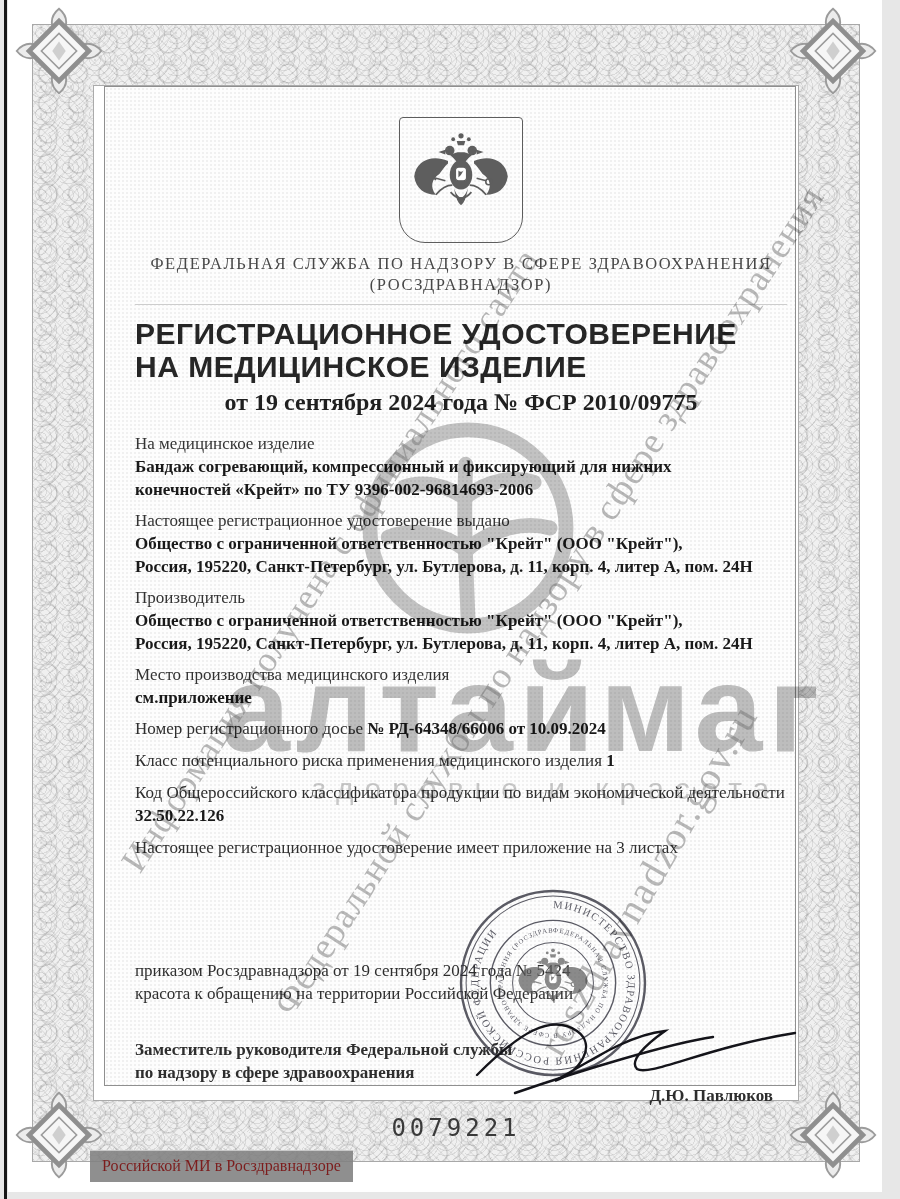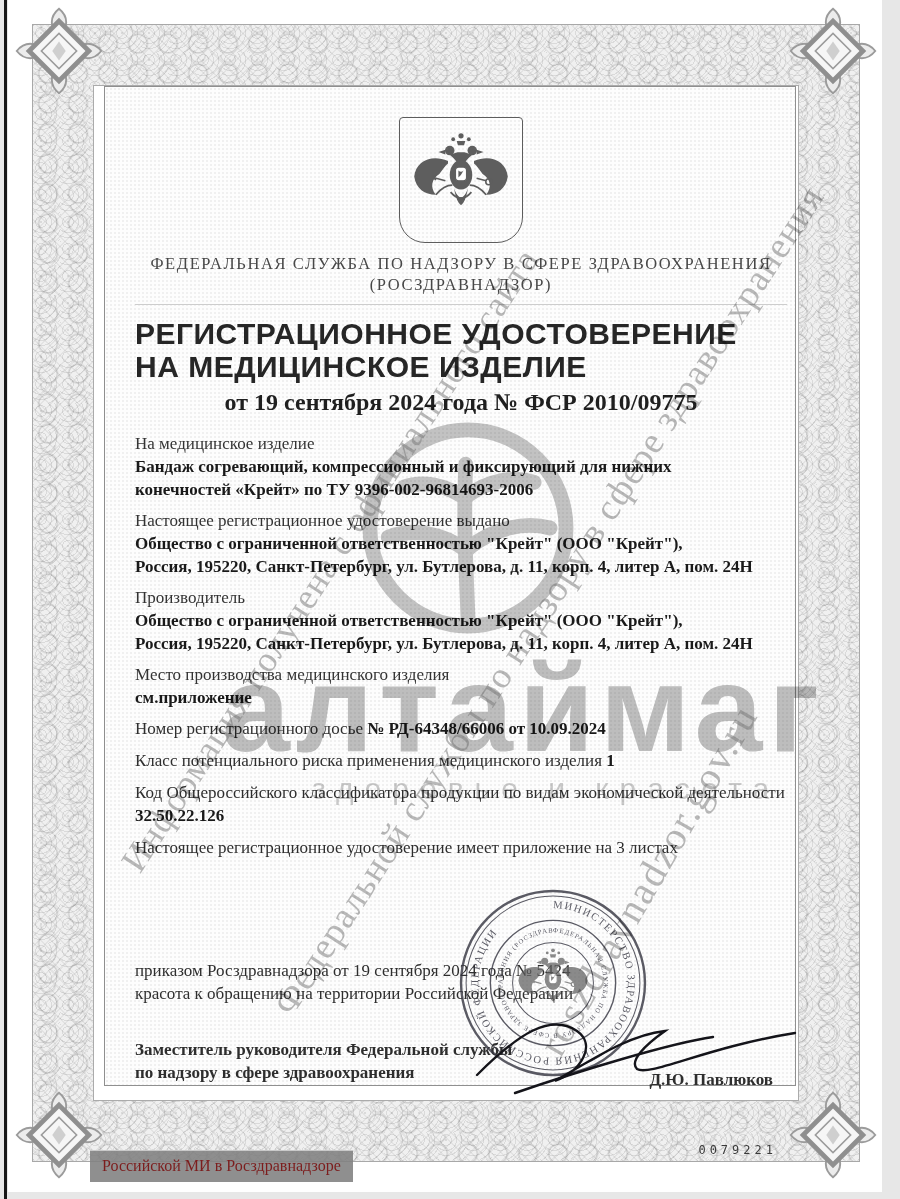--- a/index.html
+++ b/index.html
@@ -60,24 +60,24 @@
   .blocks{margin-top:16px;font-size:17px;line-height:23px;}
   .blk{margin-bottom:8px;}
   .blk .lab{color:#333;}
   .blk .val{font-weight:700;color:#191919;white-space:pre-line;}
   .inline-blk{margin-bottom:9px;}
   b{color:#191919;}
   .annex-line{margin-bottom:16px;}
   
   .order{margin-top:100px;}
   .sig-role{font-weight:700;margin-top:10px;white-space:pre-line;position:relative;}
-  .sig-name{position:absolute;right:14px;bottom:16px;font-weight:700;}
+  .sig-name{position:absolute;right:14px;bottom:0;font-weight:700;}
   .serial{
-    text-align:right;margin-top:32px;padding-right:10px;
-    font-family:"DejaVu Sans Mono", monospace;font-size:12px;letter-spacing:4px;color:#3a3a3a;
+    text-align:center;margin-top:10px;padding-right:10px;
+    font-family:"DejaVu Sans Mono", monospace;font-size:24px;letter-spacing:4px;color:#3a3a3a;
   }
   
   .stamp{position:absolute;left:352px;top:800px;width:192px;height:192px;z-index:5;opacity:.8;}
   .signature{position:absolute;left:352px;top:888px;width:350px;height:132px;z-index:6;}
   
   .wm{position:absolute;inset:0;z-index:7;pointer-events:none;mix-blend-mode:multiply;}
   .wm-diag{position:absolute;white-space:nowrap;color:rgba(118,118,118,.50);font-size:36px;letter-spacing:1px;}
   .wm-a{left:330px;top:560px;transform:translate(-50%,-50%) rotate(-57deg);}
   .wm-b{left:548px;top:600px;transform:translate(-50%,-50%) rotate(-57deg);font-size:37px;}
   .wm-c{left:648px;top:880px;transform:translate(-50%,-50%) rotate(-60deg);font-size:40px;letter-spacing:2px;}

